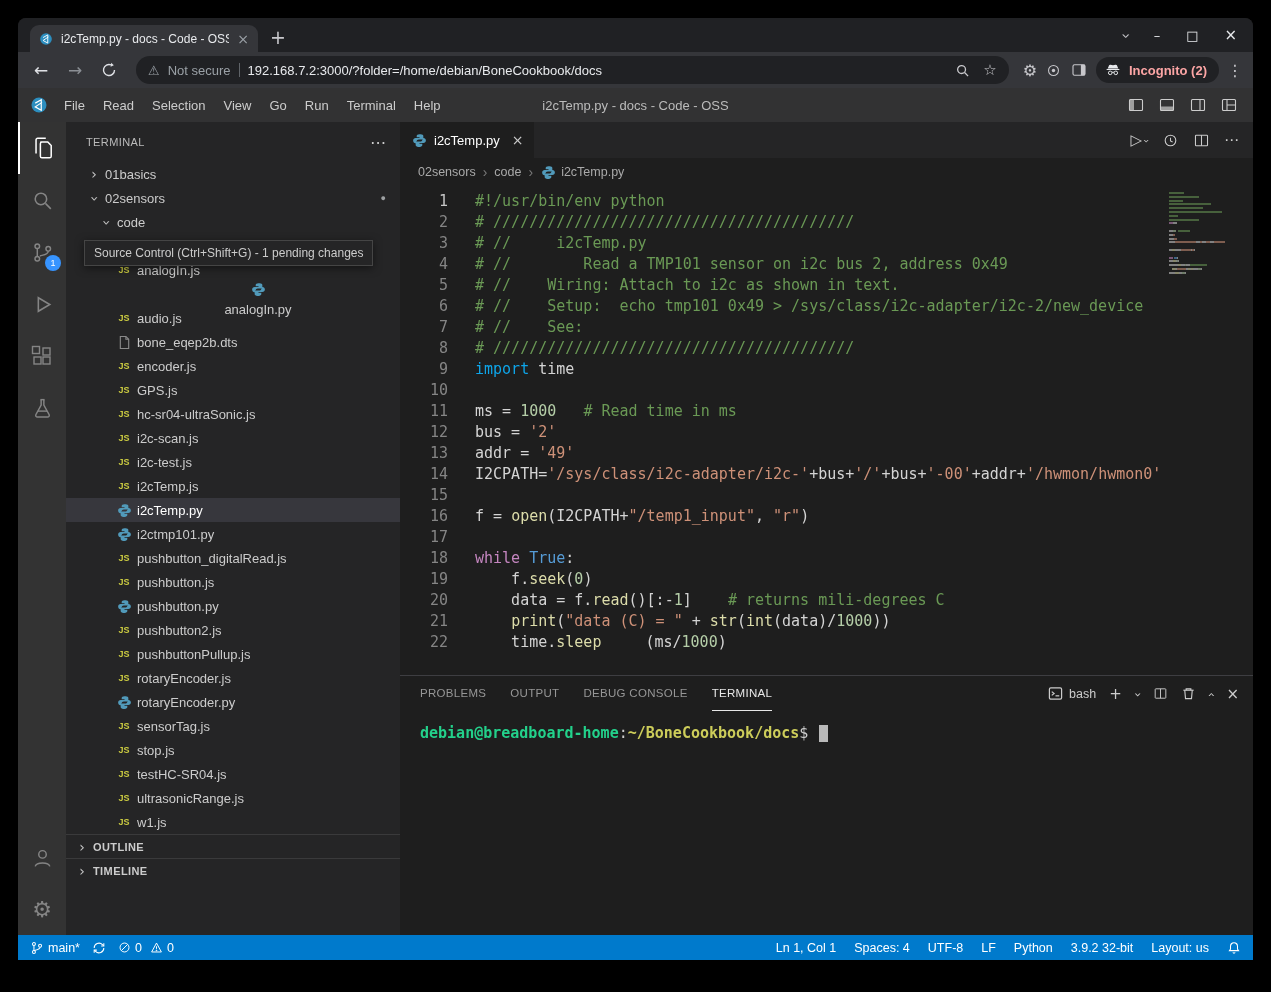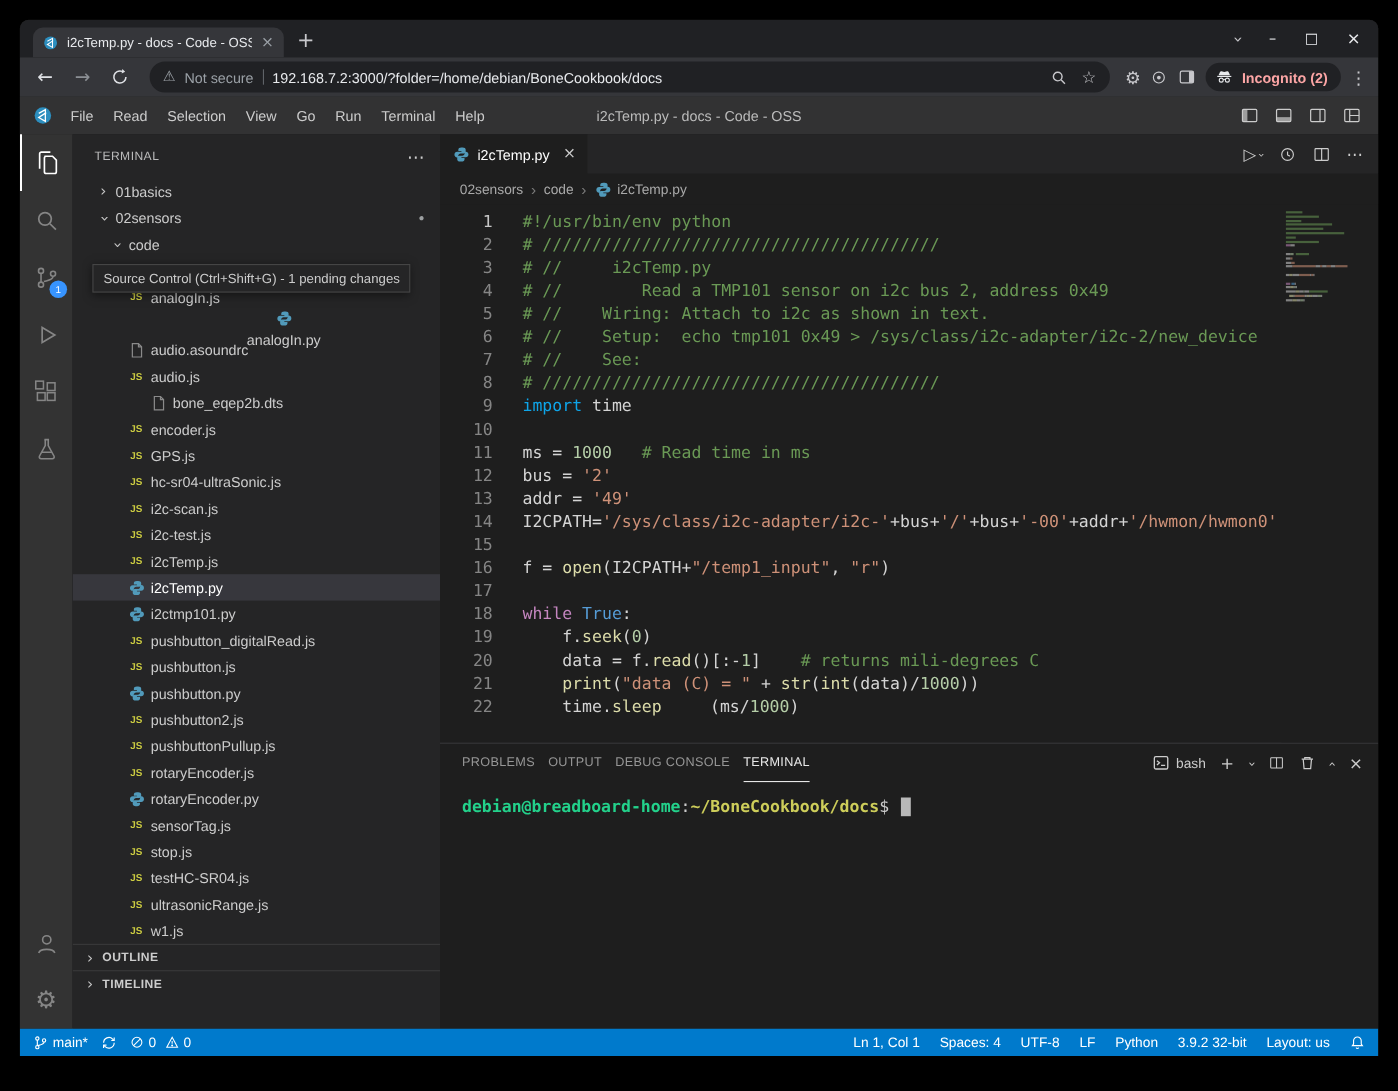--- a/index.html
+++ b/index.html
@@ -108,21 +108,21 @@
   .ln.active { color:#c6c6c6; }
   .codewrap { flex:1; overflow:hidden; margin-right:88px; min-width:0; }
   .cl { font-family:"DejaVu Sans Mono", monospace; font-size:15px; line-height:21px; height:21px; white-space:pre; }
   .minimap { position:absolute; right:0; top:0; bottom:0; width:88px; padding:6px 4px 0 4px; background:#1e1e1e; }
   .mm-line { height:2px; margin-bottom:1.8px; display:flex; }
   .mm-seg { height:2px; display:inline-block; opacity:.55; flex:none; }
 
   
   .panel { height:260px; flex:none; border-top:1px solid #3e3e42; background:#1e1e1e; display:flex; flex-direction:column; }
   .panelhead { height:35px; display:flex; align-items:center; padding:0 14px 0 20px; flex:none; }
-  .paneltabs { display:flex; gap:12px; height:35px; }
+  .paneltabs { display:flex; gap:24px; height:35px; }
   .panel-tab { font-size:11.5px; letter-spacing:.3px; color:#969696; display:flex; align-items:center;
                border-bottom:1px solid transparent; }
   .panel-tab.active { color:#e7e7e7; border-bottom-color:#e7e7e7; }
   .panelactions { margin-left:auto; display:flex; align-items:center; gap:13px; color:#cccccc; }
   .shellchip { display:flex; align-items:center; gap:6px; font-size:12.5px; }
   .panelactions .chev { font-size:12px; }
   .terminal { flex:1; padding:13px 0 0 20px; font-family:"DejaVu Sans Mono", monospace; font-size:15px; color:#cccccc; }
   .cursor { display:inline-block; width:9px; height:17px; background:#b9b9b9; vertical-align:text-bottom; margin-left:2px; }
 
   
@@ -363,34 +363,25 @@
               <span class="ficon">
                 <svg width="15" height="15" viewBox="0 0 16 16">
                   <path fill="#519aba" d="M7.9 1.2c-1.8 0-2.9.8-2.9 2v1.4h3v.7H3.9C2.3 5.3 1.2 6.5 1.2 8c0 1.6 1 2.8 2.6 2.8h1.1V9.2c0-1.3 1.1-2.3 2.4-2.3h3c1 0 1.8-.8 1.8-1.9V3.2c0-1.2-1.1-2-2.9-2z"></path>
                   <path fill="#519aba" d="M8.1 14.8c1.8 0 2.9-.8 2.9-2v-1.4H8v-.7h4.1c1.6 0 2.7-1.2 2.7-2.7 0-1.6-1-2.8-2.6-2.8h-1.1v1.6c0 1.3-1.1 2.3-2.4 2.3h-3c-1 0-1.8.8-1.8 1.9v1.8c0 1.2 1.1 2 2.9 2z"></path>
                 </svg>
               </span>
               <span class="tlabel">analogIn.py</span>
             </div>
             <div class="tree-row kind-file" style="padding-left: 50px;">
               <span class="ficon">
-                <svg width="13" height="15" viewBox="0 0 14 16" fill="none" stroke="#8a8a8a" stroke-width="1.2">
-                  <path d="M2.5 1.5h6l3 3v10h-9z"></path>
-                  <path d="M8.5 1.5v3h3"></path>
-                </svg>
-              </span>
-              <span class="tlabel">audio.asoundrc</span>
-            </div>
-            <div class="tree-row kind-file" style="padding-left: 50px;">
-              <span class="ficon">
                 <b class="js-txt">JS</b>
               </span>
               <span class="tlabel">audio.js</span>
             </div>
-            <div class="tree-row kind-file" style="padding-left: 70px;">
+            <div class="tree-row kind-file" style="padding-left: 50px;">
               <span class="ficon">
                 <svg width="13" height="15" viewBox="0 0 14 16" fill="none" stroke="#8a8a8a" stroke-width="1.2">
                   <path d="M2.5 1.5h6l3 3v10h-9z"></path>
                   <path d="M8.5 1.5v3h3"></path>
                 </svg>
               </span>
               <span class="tlabel">bone_eqep2b.dts</span>
             </div>
             <div class="tree-row kind-file" style="padding-left: 50px;">
               <span class="ficon">

